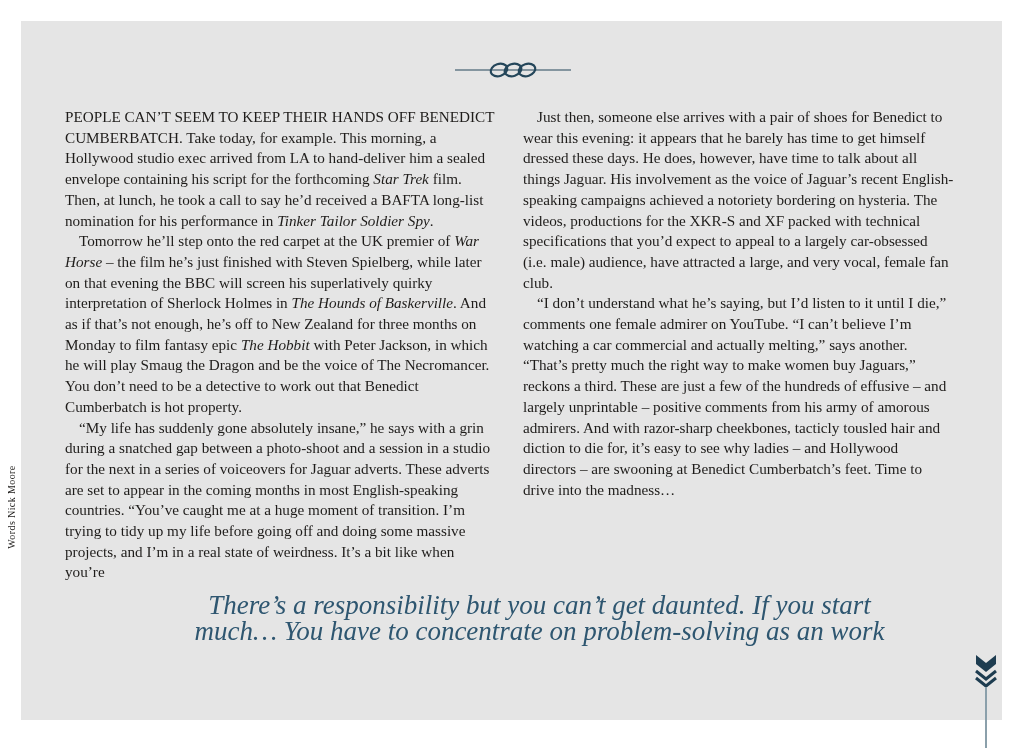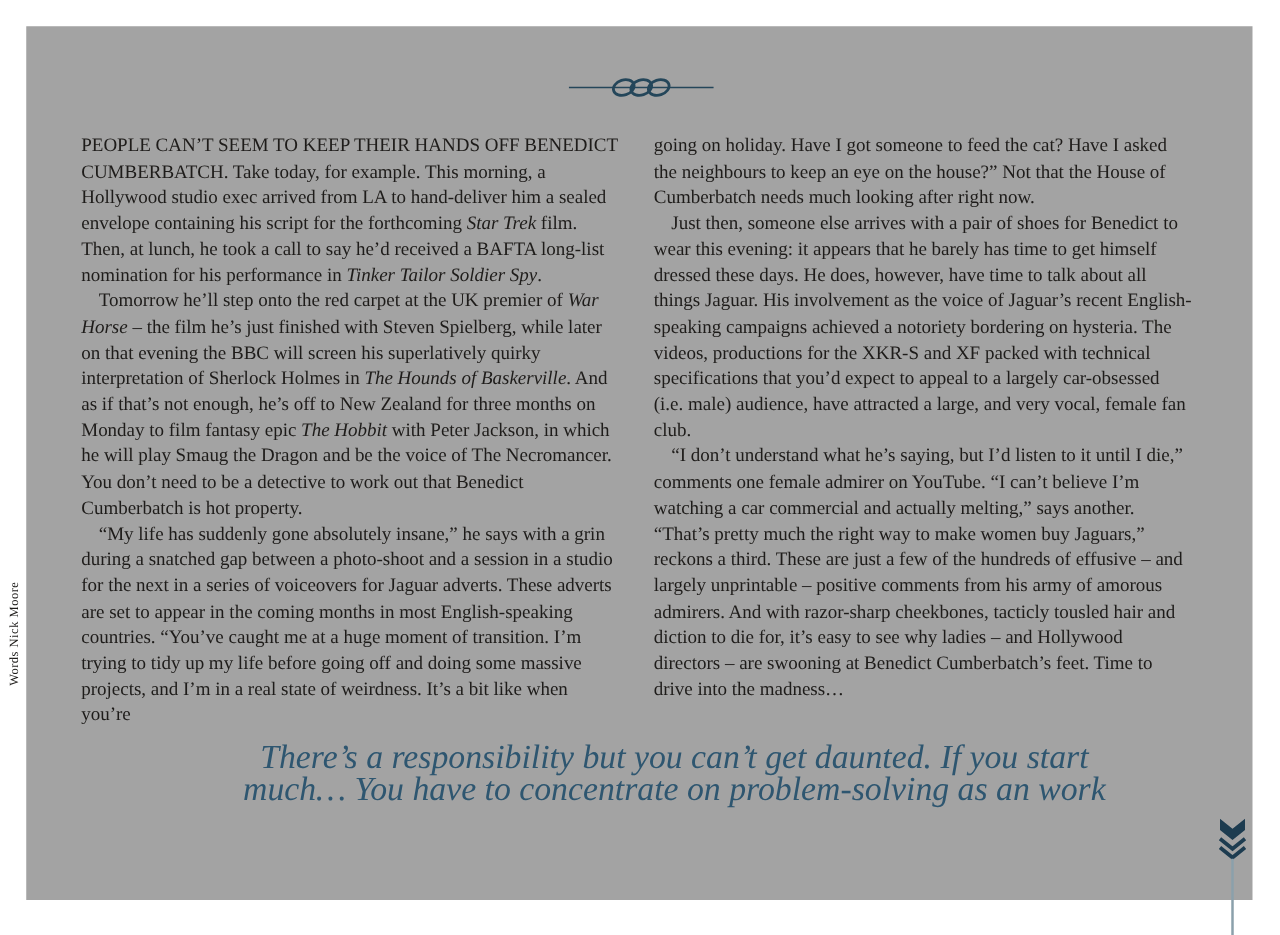--- a/index.html
+++ b/index.html
@@ -10,21 +10,21 @@
     background: #ffffff;
     overflow: hidden;
     font-family: "Liberation Serif", serif;
   }
   .page {
     position: absolute;
     left: 21px;
     top: 21px;
     width: 981px;
     height: 699px;
-    background: #a3a3a3;
+    background: #e5e5e5;
   }
   .ornament {
     position: absolute;
     left: 434px;
     top: 40px;
   }
   .columns {
     position: absolute;
     left: 44px;
     top: 86px;
@@ -86,21 +86,20 @@
       <ellipse cx="72" cy="9" rx="8.5" ry="6" fill="none" stroke="#24465a" stroke-width="2.2" transform="rotate(-18 72 9)"></ellipse>
     </svg>
 
     <div class="columns">
       <div class="col">
         <p>PEOPLE CAN’T SEEM TO KEEP THEIR HANDS OFF BENEDICT CUMBERBATCH. Take today, for example. This morning, a Hollywood studio exec arrived from LA to hand-deliver him a sealed envelope containing his script for the forthcoming <i>Star Trek</i> film. Then, at lunch, he took a call to say he’d received a BAFTA long-list nomination for his performance in <i>Tinker Tailor Soldier Spy</i>.</p>
         <p class="indent">Tomorrow he’ll step onto the red carpet at the UK premier of <i>War Horse</i> – the film he’s just finished with Steven Spielberg, while later on that evening the BBC will screen his superlatively quirky interpretation of Sherlock Holmes in <i>The Hounds of Baskerville</i>. And as if that’s not enough, he’s off to New Zealand for three months on Monday to film fantasy epic <i>The Hobbit</i> with Peter Jackson, in which he will play Smaug the Dragon and be the voice of The Necromancer. You don’t need to be a detective to work out that Benedict Cumberbatch is hot property.</p>
         <p class="indent">“My life has suddenly gone absolutely insane,” he says with a grin during a snatched gap between a photo-shoot and a session in a studio for the next in a series of voiceovers for Jaguar adverts. These adverts are set to appear in the coming months in most English-speaking countries. “You’ve caught me at a huge moment of transition. I’m trying to tidy up my life before going off and doing some massive projects, and I’m in a real state of weirdness. It’s a bit like when you’re</p>
       </div>
       <div class="col">
-        <p>going on holiday. Have I got someone to feed the cat? Have I asked the neighbours to keep an eye on the house?” Not that the House of Cumberbatch needs much looking after right now.</p>
         <p class="indent">Just then, someone else arrives with a pair of shoes for Benedict to wear this evening: it appears that he barely has time to get himself dressed these days. He does, however, have time to talk about all things Jaguar. His involvement as the voice of Jaguar’s recent English-speaking campaigns achieved a notoriety bordering on hysteria. The videos, productions for the XKR-S and XF packed with technical specifications that you’d expect to appeal to a largely car-obsessed (i.e. male) audience, have attracted a large, and very vocal, female fan club.</p>
         <p class="indent">“I don’t understand what he’s saying, but I’d listen to it until I die,” comments one female admirer on YouTube. “I can’t believe I’m watching a car commercial and actually melting,” says another. “That’s pretty much the right way to make women buy Jaguars,” reckons a third. These are just a few of the hundreds of effusive – and largely unprintable – positive comments from his army of amorous admirers. And with razor-sharp cheekbones, tacticly tousled hair and diction to die for, it’s easy to see why ladies – and Hollywood directors – are swooning at Benedict Cumberbatch’s feet. Time to drive into the madness…</p>
       </div>
     </div>
 
     <div class="pull-quote">
       <div>There’s a responsibility but you can’t get daunted. If you start</div>
       <div>much… You have to concentrate on problem-solving as an work</div>
     </div>
 

